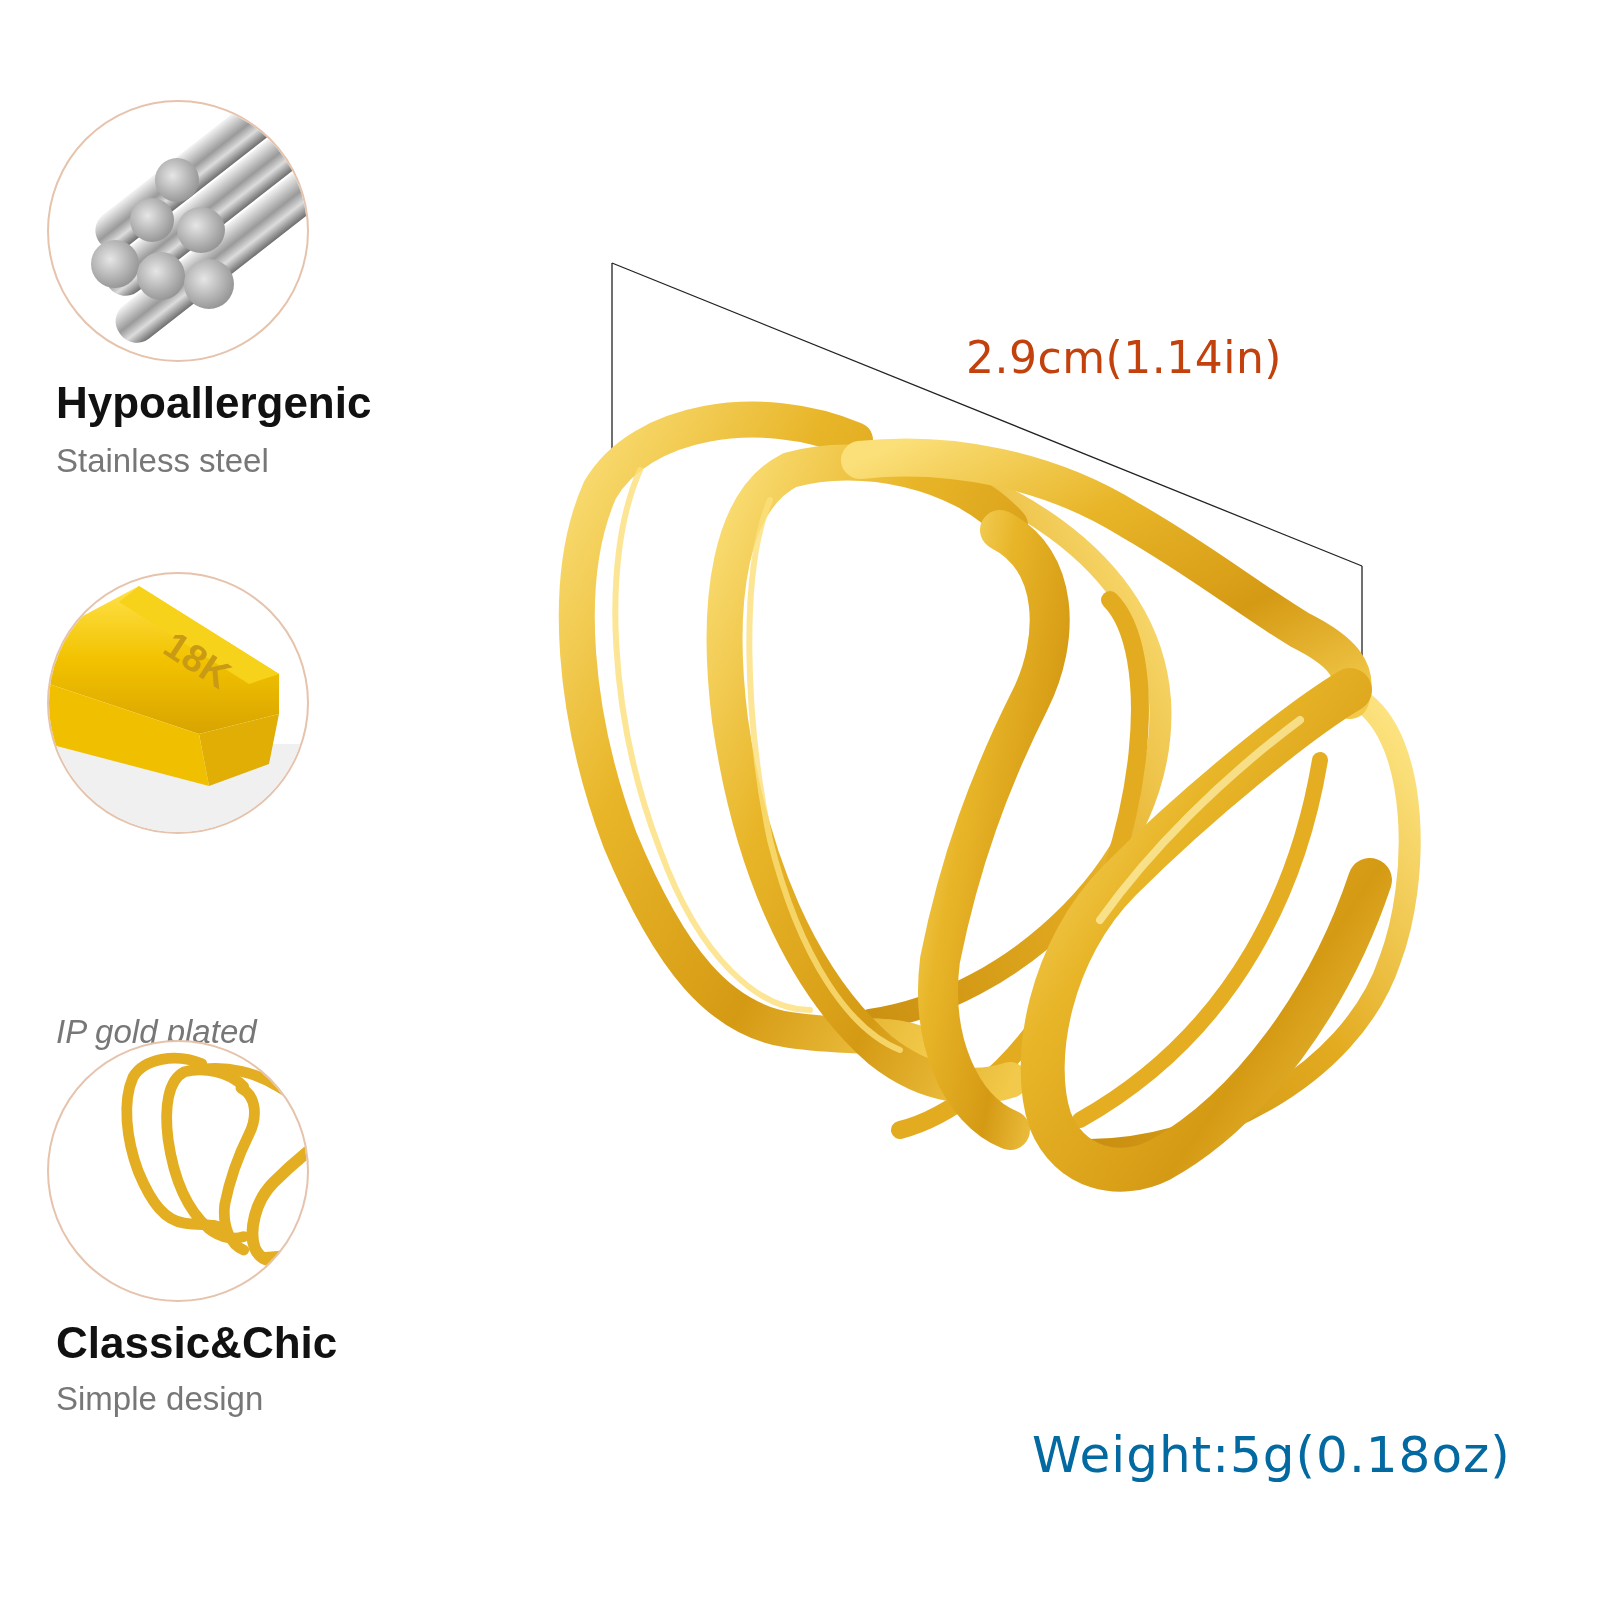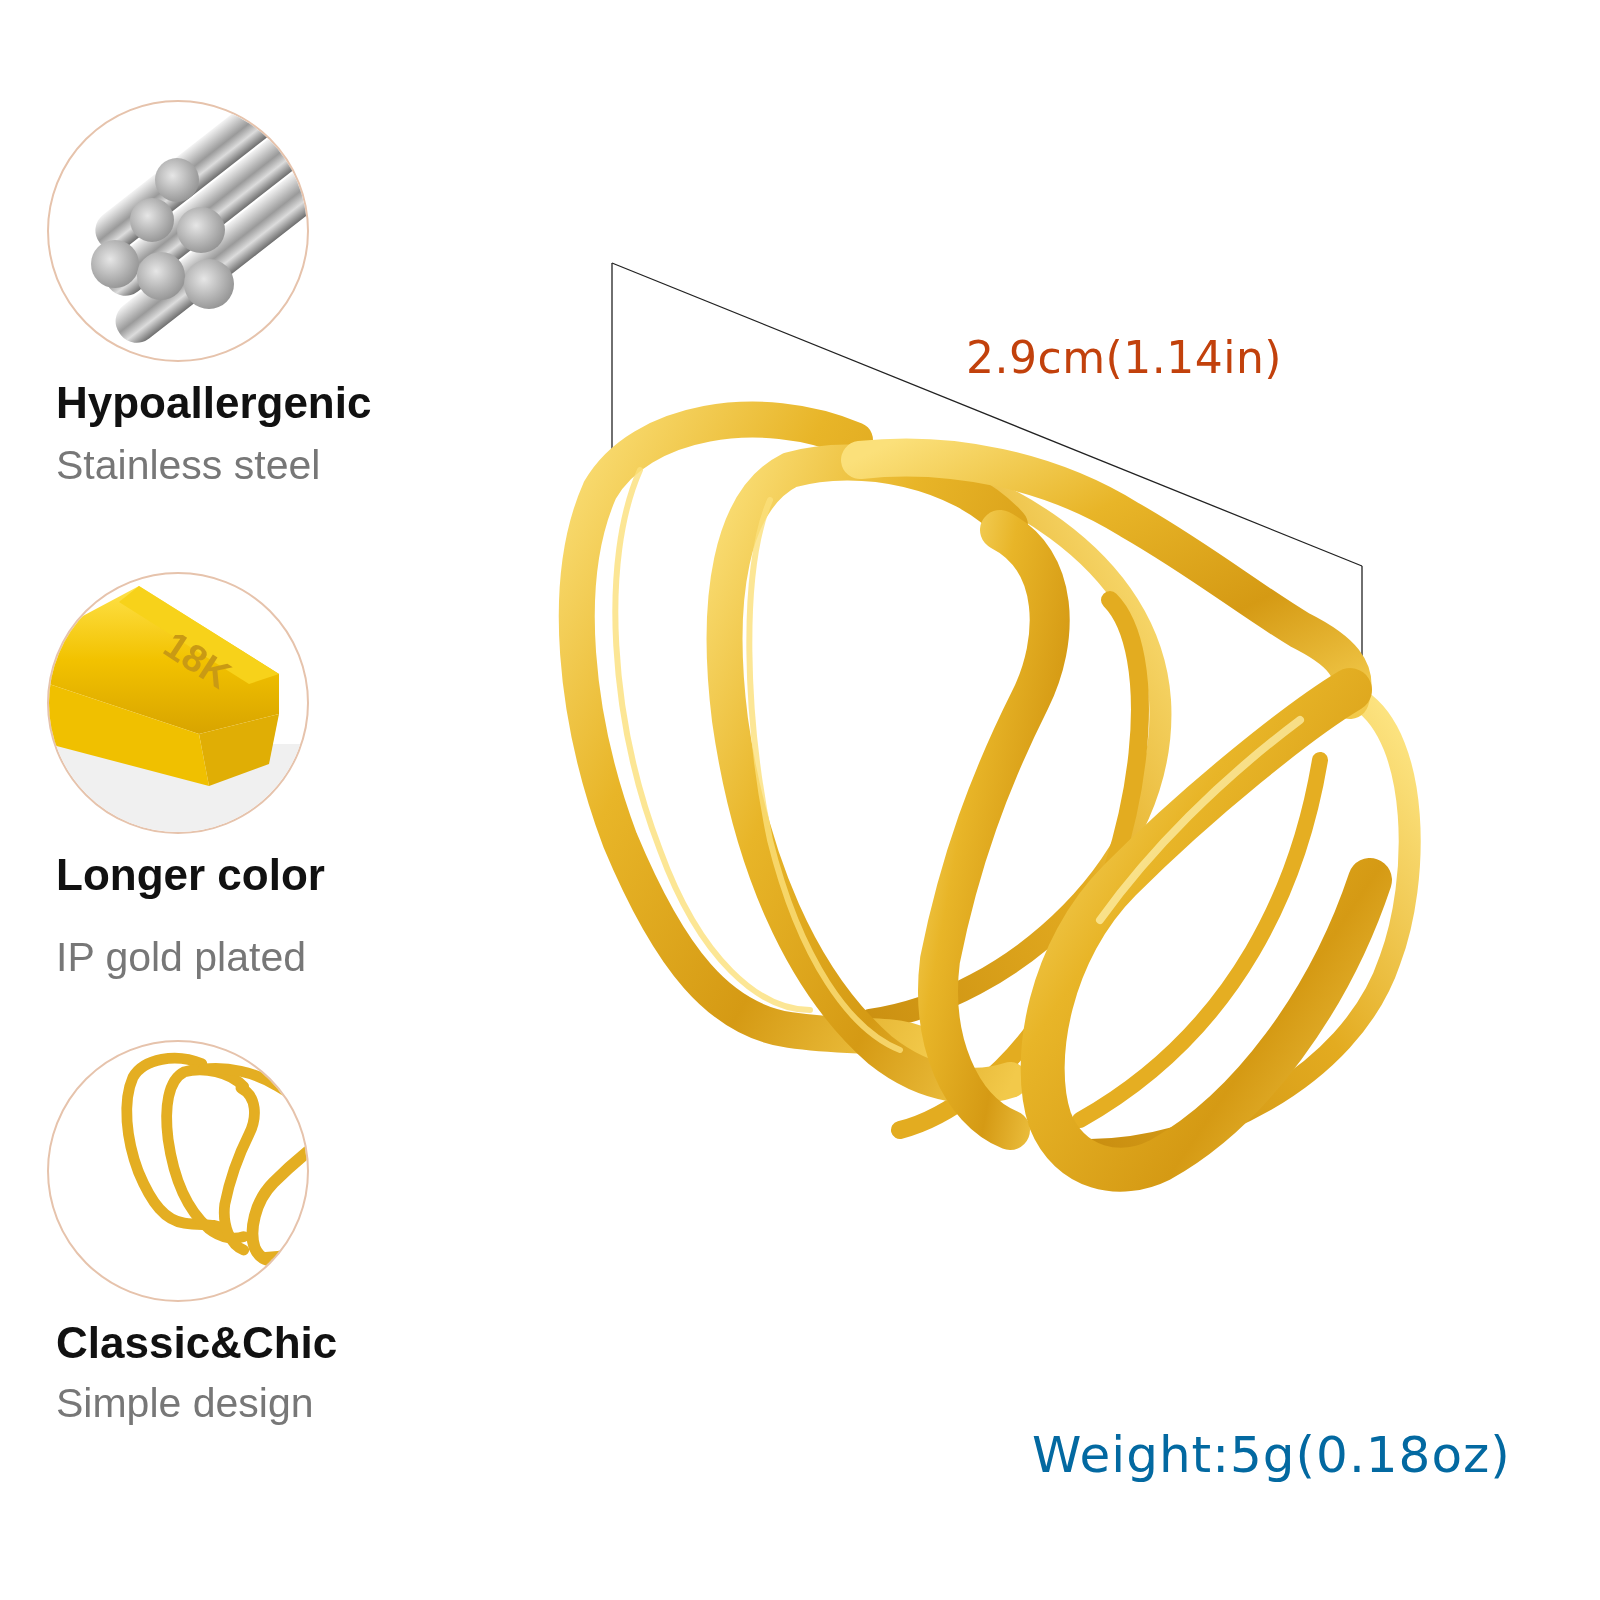--- a/index.html
+++ b/index.html
@@ -4,29 +4,29 @@
   <style>
     html, body { margin: 0; padding: 0; background: #ffffff; }
     body { width: 1600px; height: 1600px; position: relative; overflow: hidden; font-family: "Liberation Sans", sans-serif; }
 
     .feature { position: absolute; left: 56px; width: 420px; }
     .feature .circle {
       position: absolute; width: 258px; height: 258px; border-radius: 50%;
       border: 2px solid #e6c3ac; background: #fff; overflow: hidden; left: -9px;
     }
     .feature .title { position: absolute; left: 0; font-weight: bold; font-size: 44px; color: #111; line-height: 49px; white-space: nowrap; }
-    .feature .subtitle { position: absolute; left: 0; font-size: 41px; color: #777; white-space: nowrap; }
+    .feature .subtitle { position: absolute; left: 0; font-size: 33px; color: #777; white-space: nowrap; }
 
     #f1 .circle { top: 100px; }
     #f1 .title { top: 378px; }
     #f1 .subtitle { top: 442px; }
 
     #f2 .circle { top: 572px; }
     #f2 .title { top: 850px; }
-    #f2 .subtitle { top: 934px; }
+    #f2 .subtitle { top: 1013px; font-style: italic; }
 
     #f3 .circle { top: 1040px; }
     #f3 .title { top: 1318px; }
     #f3 .subtitle { top: 1380px; }
 
     .measure-label { position: absolute; left: 966px; top: 332px; font-family: "DejaVu Sans", sans-serif; font-size: 44px; color: #c2410c; letter-spacing: 0.5px; }
     .weight-label { position: absolute; left: 1032px; top: 1426px; font-family: "DejaVu Sans", sans-serif; font-size: 50px; color: #0369a1; letter-spacing: 1px; }
 
     svg.abs { position: absolute; left: 0; top: 0; }
   </style>
@@ -122,21 +122,20 @@
       </defs>
       <rect x="0" y="170" width="258" height="88" fill="#f0f0f0"></rect>
       <polygon points="0,60 90,12 230,100 230,140 150,160 0,110" fill="url(#bar)"></polygon>
       <polygon points="90,12 230,100 200,110 70,28" fill="#F7D21A"></polygon>
       <polygon points="150,160 230,140 220,190 160,212" fill="#E0AE05"></polygon>
       <polygon points="0,110 150,160 160,212 0,170" fill="#F0C000"></polygon>
       <text x="112" y="78" transform="rotate(33 112 78)" font-family="Liberation Sans, sans-serif" font-weight="bold" font-size="38" fill="#C99A14">18K</text>
     </svg>
   </div>
   <div class="title">
-    <div>Longer color</div>
   </div>
   <div class="subtitle">IP gold plated</div>
 </div>
 
 <div class="feature" id="f3">
   <div class="circle">
     <svg width="258" height="258" fill="none" stroke-linecap="round">
       <g transform="translate(-78 -97) scale(0.27)" stroke="#E4AE22">
         <path d="M855,440 C760,400 640,420 600,490 C560,580 575,720 620,840 C670,960 720,1020 790,1030 C860,1040 900,1030 930,1050" stroke-width="40"></path>
         <path d="M1010,525 C960,470 860,450 790,470 C730,500 715,600 730,720 C750,860 800,980 880,1050 C930,1090 980,1090 1010,1080" stroke-width="40"></path>

